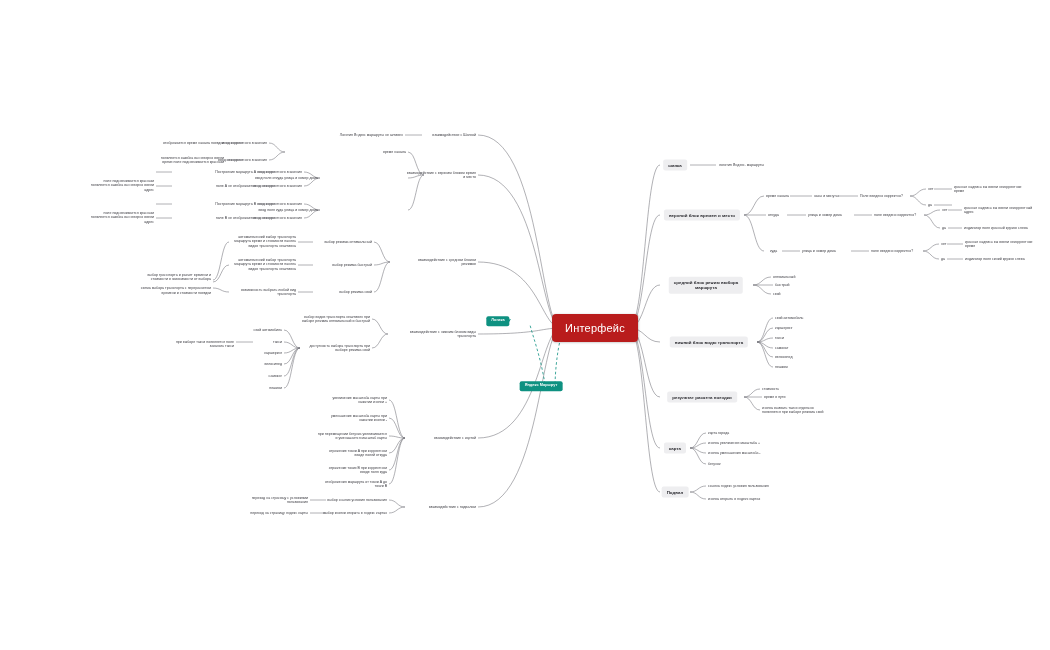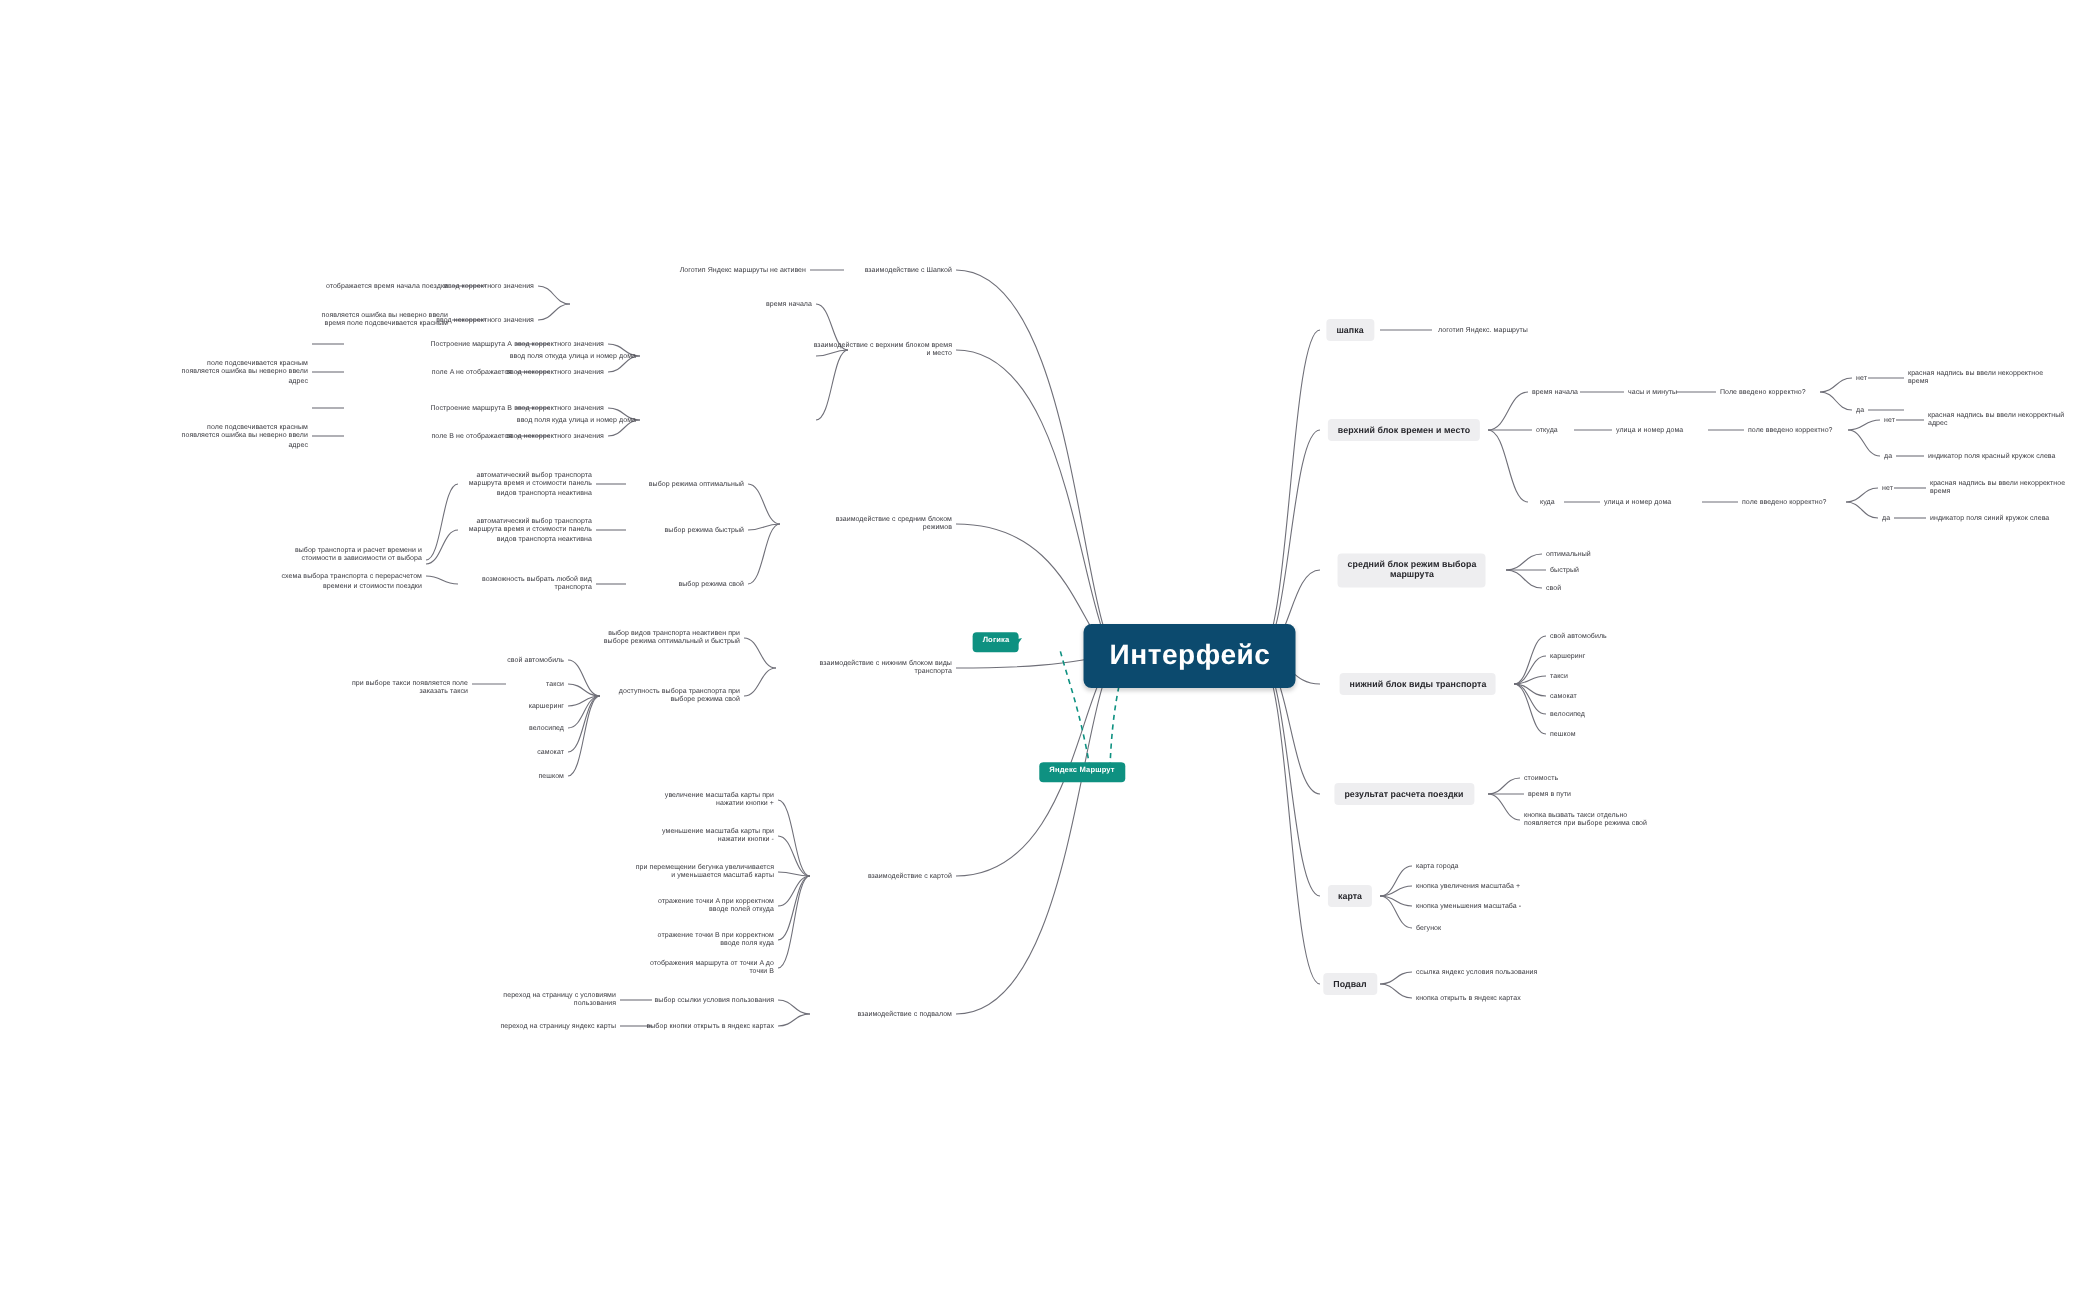--- a/index.html
+++ b/index.html
@@ -31,24 +31,24 @@
     padding:2.6px 5px;
     font-size:4.4px;
     font-weight:bold;
     color:#27272c;
     white-space:pre-line;
     line-height:1.3;
   }
 
   
   .root{
-    background:#0c4a6e;
+    background:#b91c1c;
     color:#ffffff;
-    font-weight:bold;
-    font-size:14px;
+    font-weight:normal;
+    font-size:11px;
     border-radius:4px;
     padding:7px 13px;
     letter-spacing:0.02em;
     box-shadow:0 1px 2px rgba(0,0,0,.18);
   }
   .teal{
     background:#0e9181;
     color:#ffffff;
     font-weight:bold;
     font-size:4.4px;

